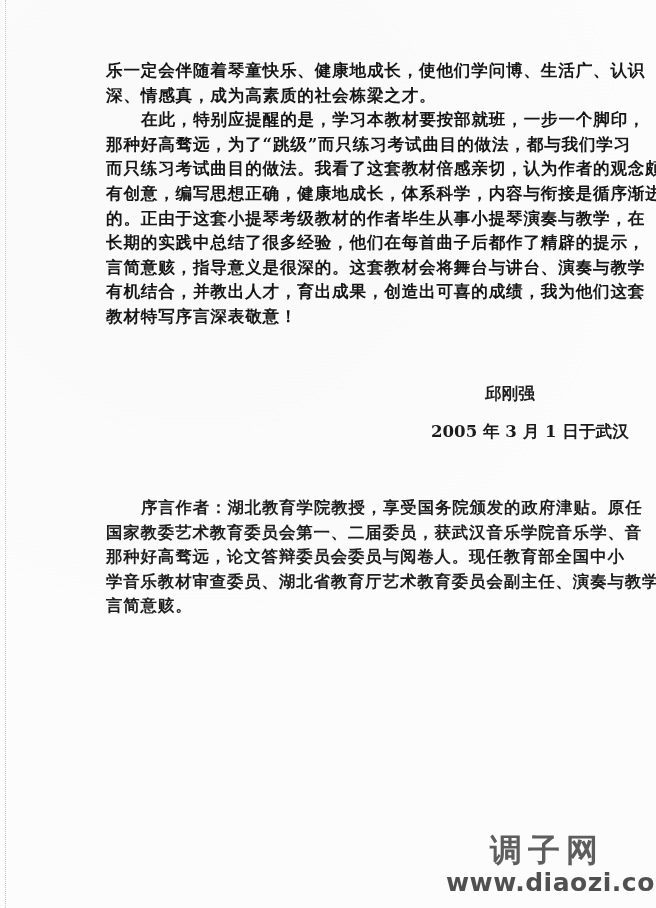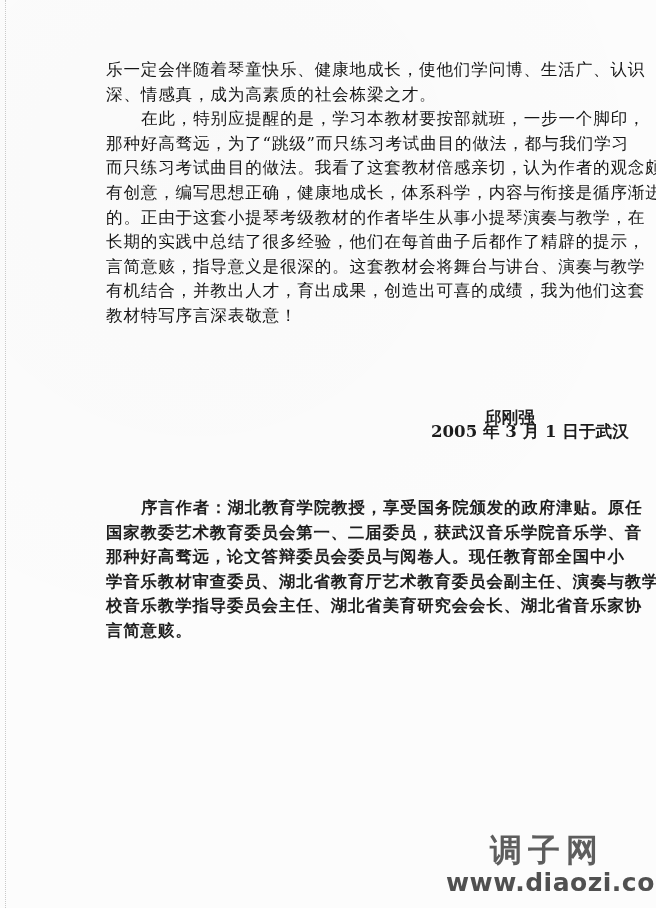--- a/index.html
+++ b/index.html
@@ -36,30 +36,30 @@
     top: 58px;
     width: 490px;
   }
   .line {
     display: block;
     height: 24.6px;
     line-height: 24.6px;
     font-size: 16.6px;
     white-space: nowrap;
     letter-spacing: 0.8px;
-    font-weight: normal;
+    font-weight: bold;
     color: #161616;
   }
   .line.indent {
     padding-left: 35px;
   }
   .signature {
     position: absolute;
     left: 485px;
-    top: 406px;
+    top: 382px;
     font-size: 16.6px;
     line-height: 22px;
     font-weight: bold;
     white-space: nowrap;
     color: #1c1c1c;
   }
   .date {
     position: absolute;
     left: 431px;
     top: 420px;
@@ -128,19 +128,18 @@
   </div>
 
   <div class="signature">邱刚强</div>
   <div class="date">2005 年 3 月 1 日于武汉</div>
 
   <div class="bio-text">
     <span class="line indent">序言作者：湖北教育学院教授，享受国务院颁发的政府津贴。原任</span>
     <span class="line">国家教委艺术教育委员会第一、二届委员，获武汉音乐学院音乐学、音</span>
     <span class="line">那种好高骛远，论文答辩委员会委员与阅卷人。现任教育部全国中小</span>
     <span class="line">学音乐教材审查委员、湖北省教育厅艺术教育委员会副主任、演奏与教学</span>
-    <span class="line">校音乐教学指导委员会主任、湖北省美育研究会会长、湖北省音乐家协</span>
     <span class="line">言简意赅。</span>
   </div>
 
   <div class="watermark-title">调子网</div>
   <div class="watermark-url">www.diaozi.com</div>
 </div>
 
 </body></html>

